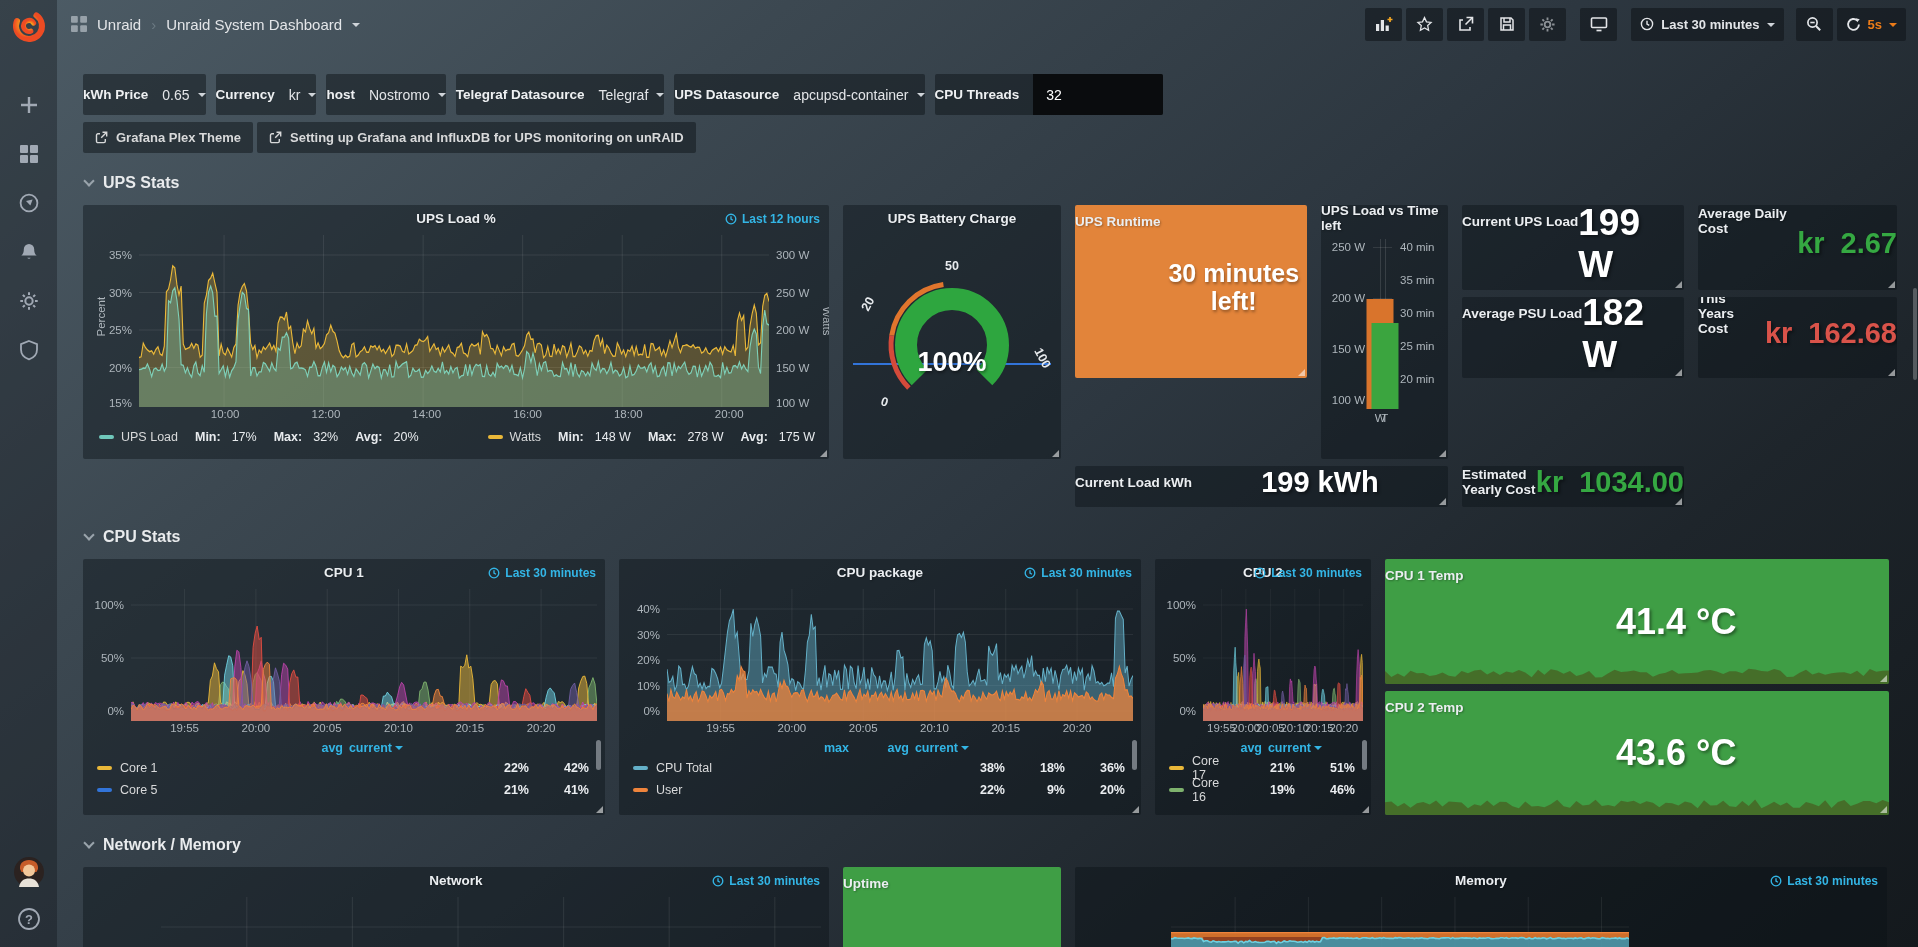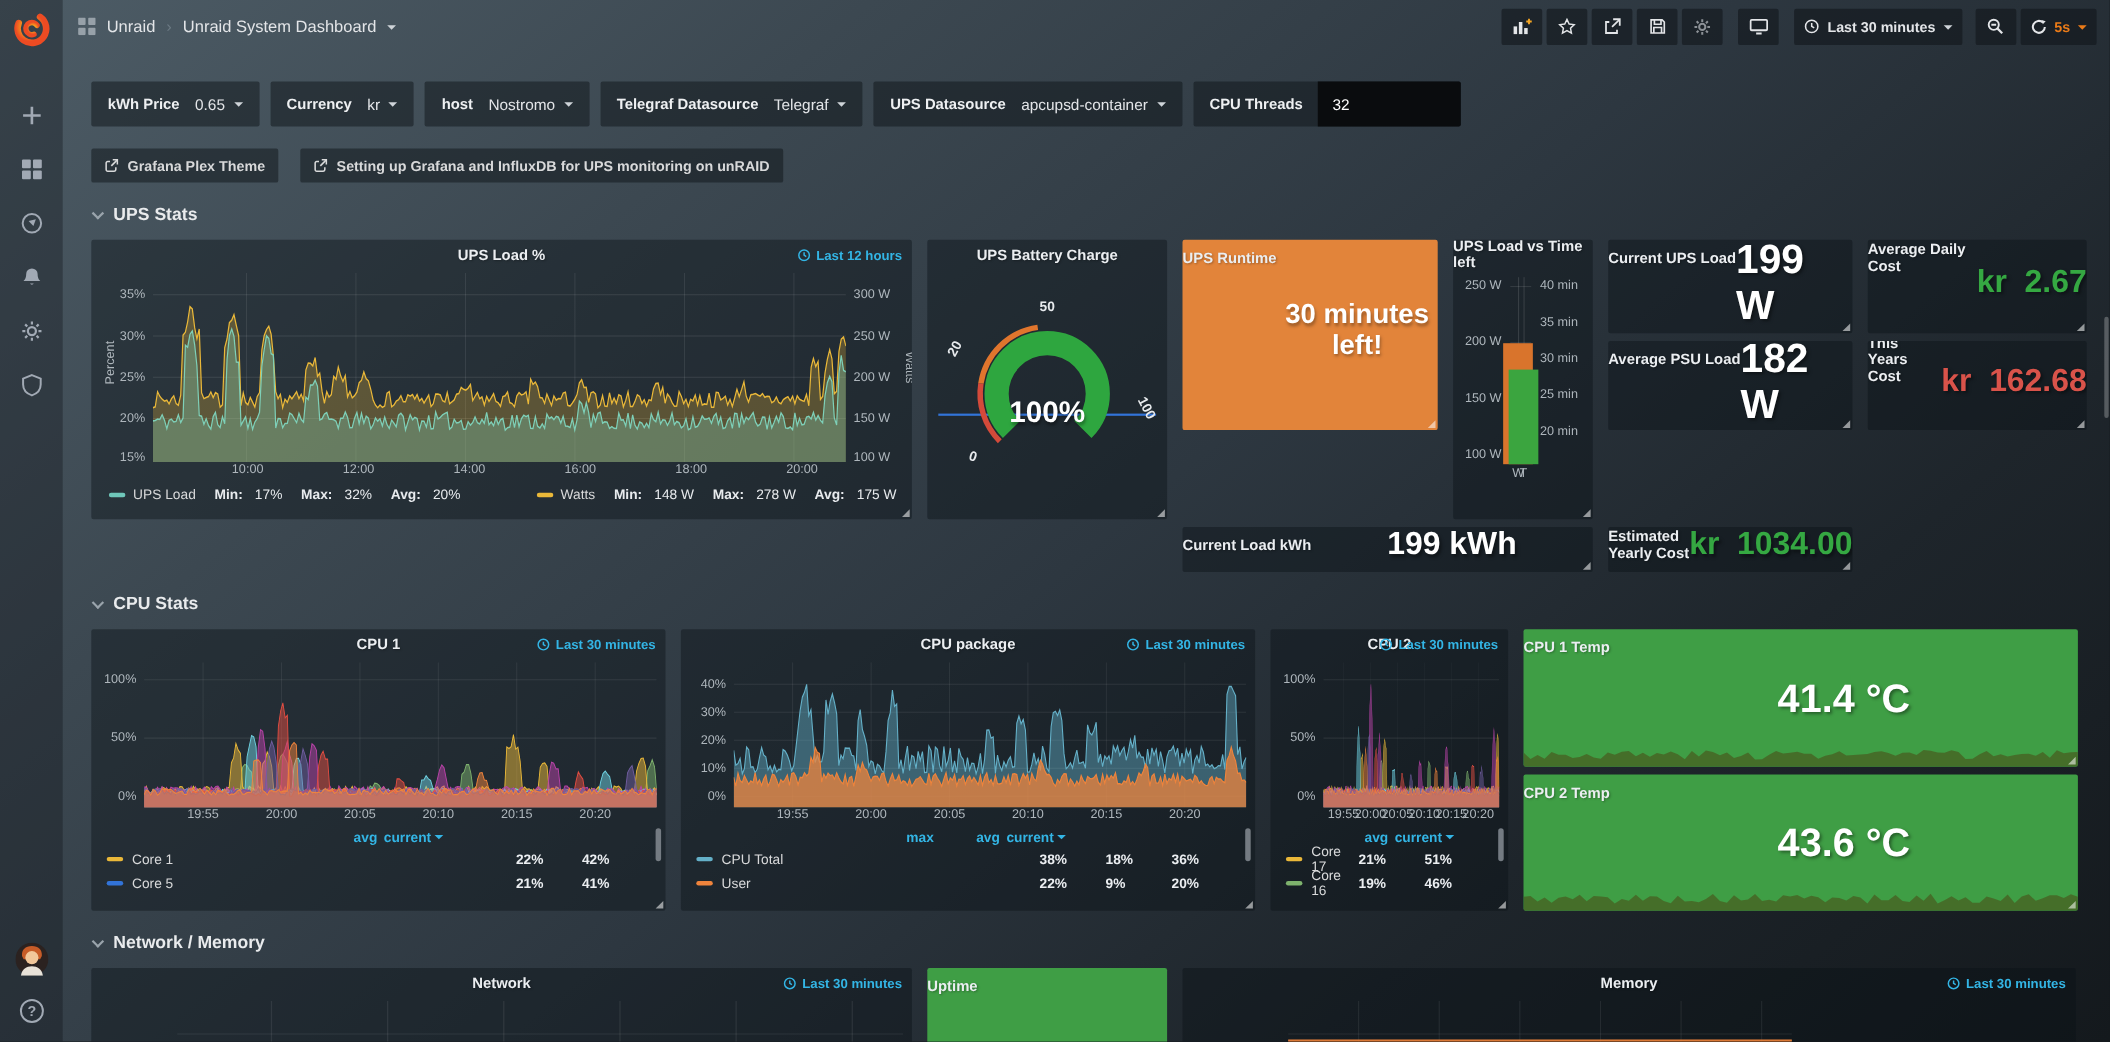--- a/index.html
+++ b/index.html
@@ -21,26 +21,26 @@
   .crumb .sep{color:#6c7a84;font-size:15px}
   .navright{margin-left:auto;display:flex;align-items:center;gap:4px}
   .nbtn{height:33px;min-width:37px;padding:0 9px;background:rgba(16,22,27,.6);border-radius:2px;display:flex;align-items:center;justify-content:center;gap:7px;cursor:pointer;color:#e3e5e8;font-size:13px;font-weight:700;white-space:nowrap}
   .gap10{margin-left:10px}
   .orange-txt{color:#eb7b18}
   .caret{width:0;height:0;border-left:4px solid transparent;border-right:4px solid transparent;border-top:4px solid #cfd4d9;margin-top:1px;flex:none}
   .caret.o{border-top-color:#eb7b18}
   
   .content{padding:26px 0 0 26px;width:1844px}
   .vrow{display:flex;gap:10px}
-  .vbox{background:rgba(13,19,24,.5);height:41px;border-radius:2px;display:flex;align-items:center;padding:0 15px;gap:14px;cursor:pointer;white-space:nowrap}
+  .vbox{background:rgba(13,19,24,.5);height:41px;border-radius:2px;display:flex;align-items:center;padding:0 0;gap:14px;cursor:pointer;white-space:nowrap}
   .vlabel{font-weight:700;font-size:13.5px;color:#eef0f2}
   .vval{font-size:14px;color:#e3e5e8;display:flex;gap:8px;align-items:center}
   .vbox.has-input{padding-right:0}
   .vinput{background:#0a0c0e;height:41px;display:flex;align-items:center;padding:0 13px;min-width:130px;border-radius:0 2px 2px 0;font-size:14px;color:#fff;cursor:text}
-  .lrow{display:flex;gap:20px;margin-top:20px}
+  .lrow{display:flex;gap:4px;margin-top:7px}
   .lbox{background:rgba(13,19,24,.5);height:31px;border-radius:2px;display:flex;align-items:center;gap:8px;padding:0 12px;font-weight:700;font-size:13px;color:#d8d9da;cursor:pointer;white-space:nowrap}
   .sechead{display:flex;align-items:center;gap:10px;margin:21px 0 13px 2px;cursor:pointer;width:fit-content}
   .sechead .tx{font-weight:700;font-size:16px;color:#e9ebed}
   .chev{width:8px;height:8px;border-right:2px solid #9aa4ac;border-bottom:2px solid #9aa4ac;transform:rotate(45deg);margin-top:-4px}
   
   .gups{display:grid;grid-template-columns:746px 218px 232px 127px 222px 199px;grid-template-rows:85px 81px 74px;gap:7px 14px}
   .gcpu{display:grid;grid-template-columns:522px 522px 216px 504px;grid-template-rows:125px 124px;gap:7px 14px}
   .gnet{display:grid;grid-template-columns:746px 218px 812px;grid-template-rows:260px;gap:14px}
   .panel{position:relative;background:rgba(9,16,22,.42);border-radius:2px;overflow:hidden}
   .ptitle{height:26px;display:flex;align-items:center;justify-content:center;font-weight:700;font-size:13.5px;color:#ebeef1;cursor:pointer;text-shadow:1px 1px 2px rgba(0,0,0,.3)}
@@ -73,21 +73,21 @@
   .lname{color:#d8d9da;cursor:pointer}
   .stk{font-weight:700;color:#e8ebee;margin-left:10px}
   .stv{color:#e8ebee;margin-left:4px}
   .lgd{position:relative;padding:0 16px 2px 14px;font-size:12.5px}
   .lhead{display:flex;justify-content:center;height:19px;align-items:center;color:#33b5e5;font-weight:700}
   .lcol{width:60px;text-align:right;cursor:pointer;display:flex;justify-content:flex-end;align-items:center;gap:3px}
   .scaret{width:0;height:0;border-left:4px solid transparent;border-right:4px solid transparent;border-top:4px solid #33b5e5}
   .lrw{display:flex;align-items:center;height:22px}
   .lrw .mk{margin-right:8px}
   .lvals{margin-left:auto;display:flex}
-  .lv{width:60px;text-align:left;font-weight:700;color:#ebeef1}
+  .lv{width:60px;text-align:right;font-weight:700;color:#ebeef1}
   .lscroll{position:absolute;right:4px;top:2px;width:5px;height:30px;background:#747b82;border-radius:3px;cursor:pointer}
   
   .gwrap{position:relative;width:170px;height:142px;margin:36px auto 0;z-index:2}
   .glab{position:absolute;font-size:12.5px;font-weight:700;color:#e8ebee}
   .gval{position:absolute;left:50%;top:80px;transform:translateX(-50%);font-size:27px;font-weight:700;color:#fff;text-shadow:1px 2px 3px rgba(0,0,0,.4)}
   .bline{position:absolute;left:10px;right:10px;top:158px;height:2px;background:#3274d9;z-index:1}
   
   .bbody{display:flex;padding:8px 4px 0 6px;height:178px}
   .bycol{position:relative;flex:none;font-size:11.5px;color:#aeb6bc}
   .bycol span{position:absolute;transform:translateY(-50%);white-space:nowrap}

